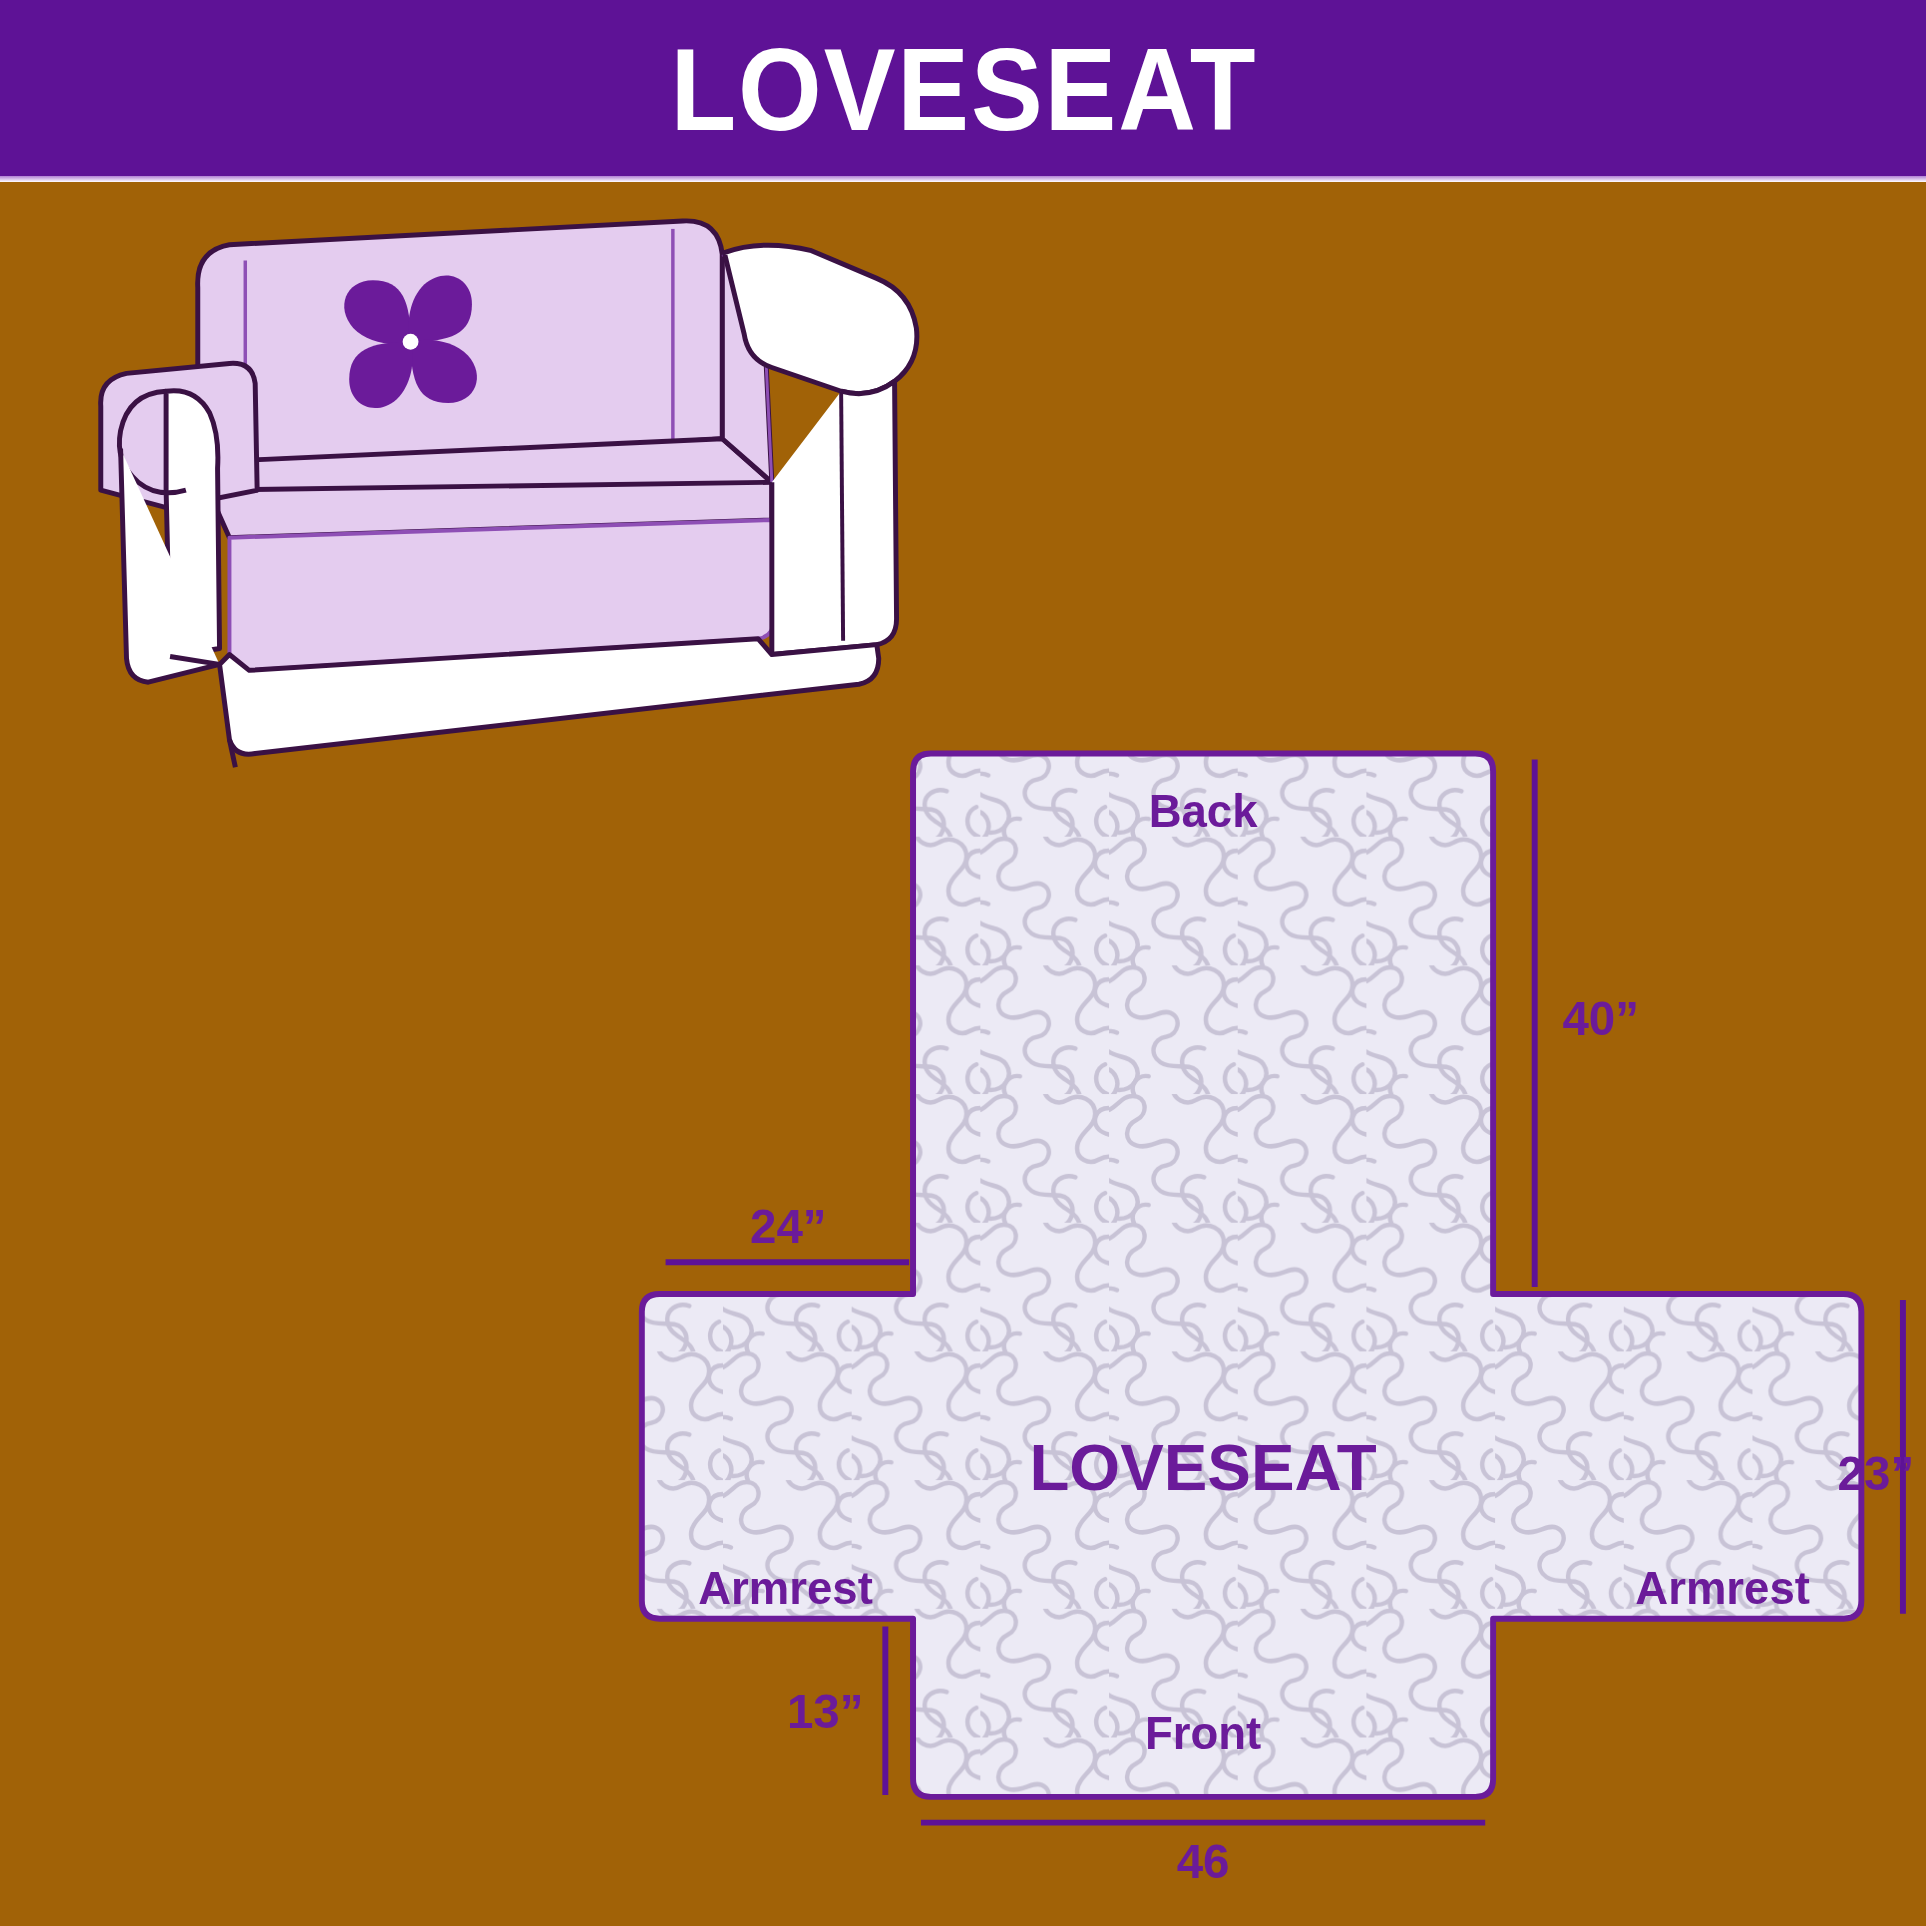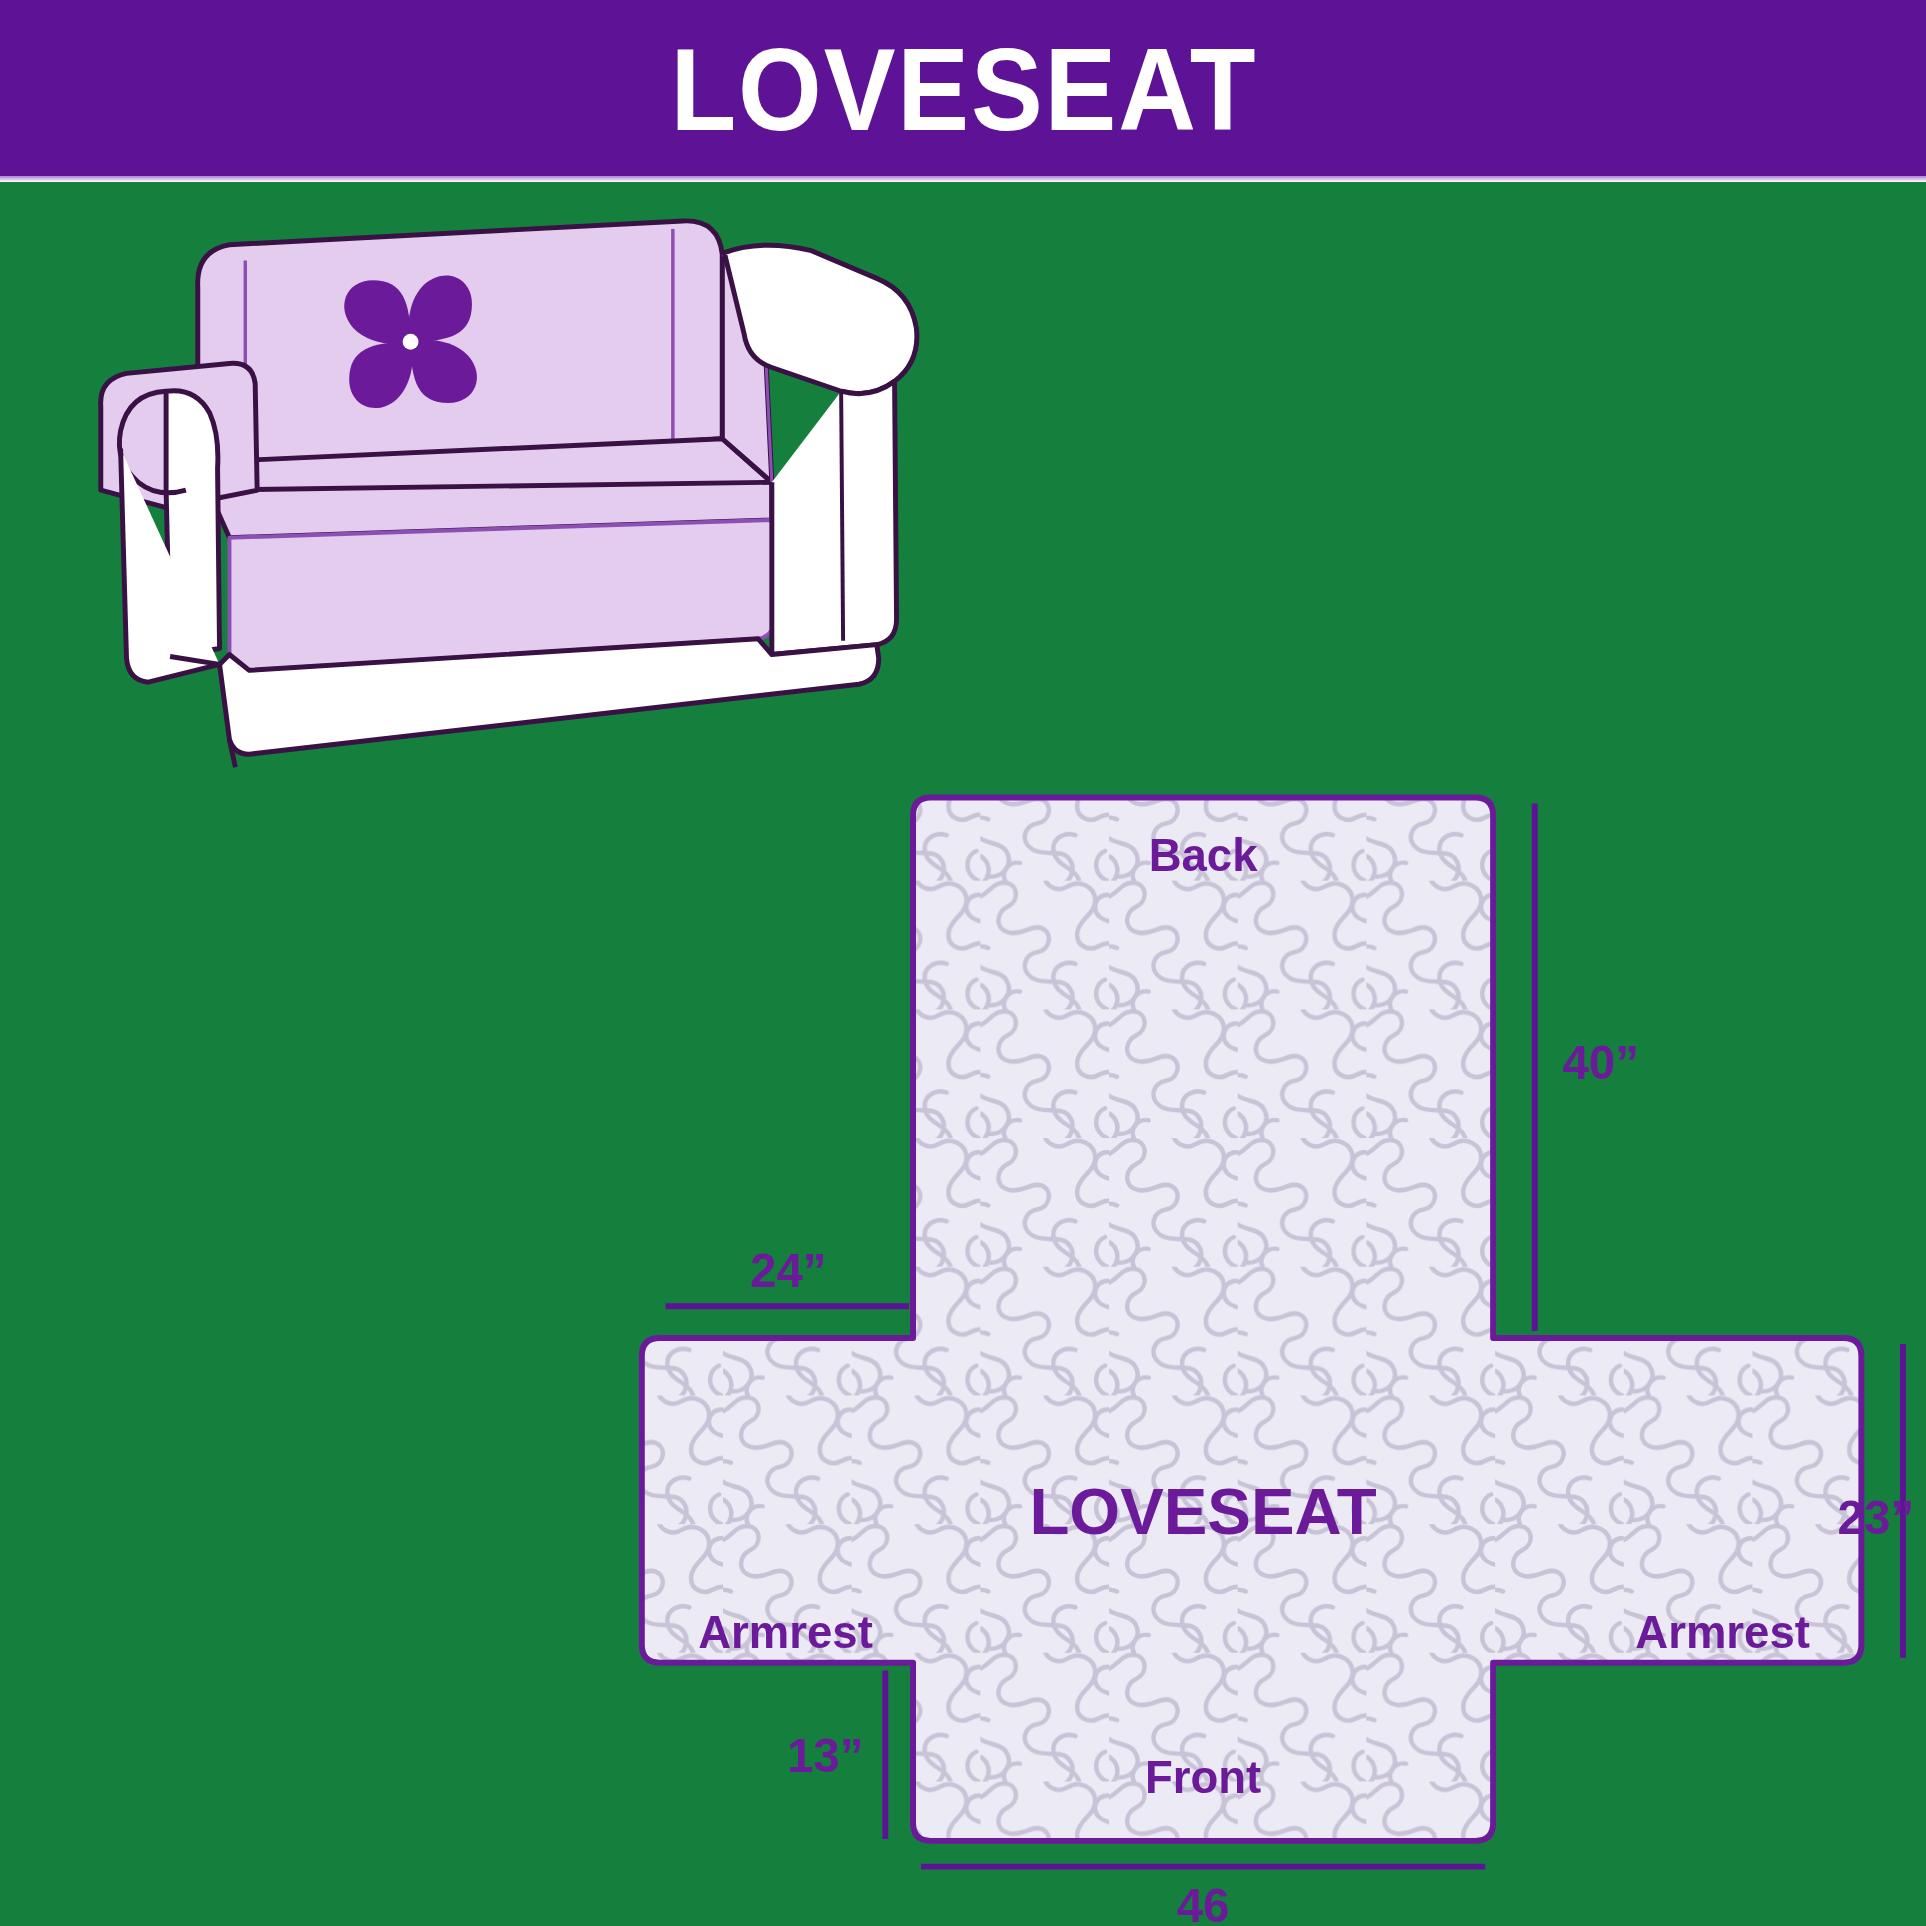--- a/index.html
+++ b/index.html
@@ -8,21 +8,21 @@
     padding: 0;
     background: #ffffff;
   }
   body {
     font-family: "Liberation Sans", sans-serif;
   }
   #page {
     position: relative;
     width: 1927px;
     height: 1927px;
-    background: #15803d;
+    background: #a16207;
     overflow: hidden;
   }
 
   
   #header-banner {
     position: absolute;
     left: 0;
     top: 0;
     width: 1927px;
     height: 178px;
@@ -58,21 +58,21 @@
     top: 193px;
     width: 871px;
     height: 634px;
   }
   #sofa-illustration svg { display: block; width: 100%; height: 100%; }
 
   
   #pattern-diagram {
     position: absolute;
     left: 594px;
-    top: 752px;
+    top: 708px;
     width: 1333px;
     height: 1174px;
   }
   #pattern-diagram svg { display: block; width: 100%; height: 100%; }
 
   .dim-label {
     fill: #6B1B9A;
     font-family: "Liberation Sans", sans-serif;
     font-weight: bold;
     font-size: 48px;

